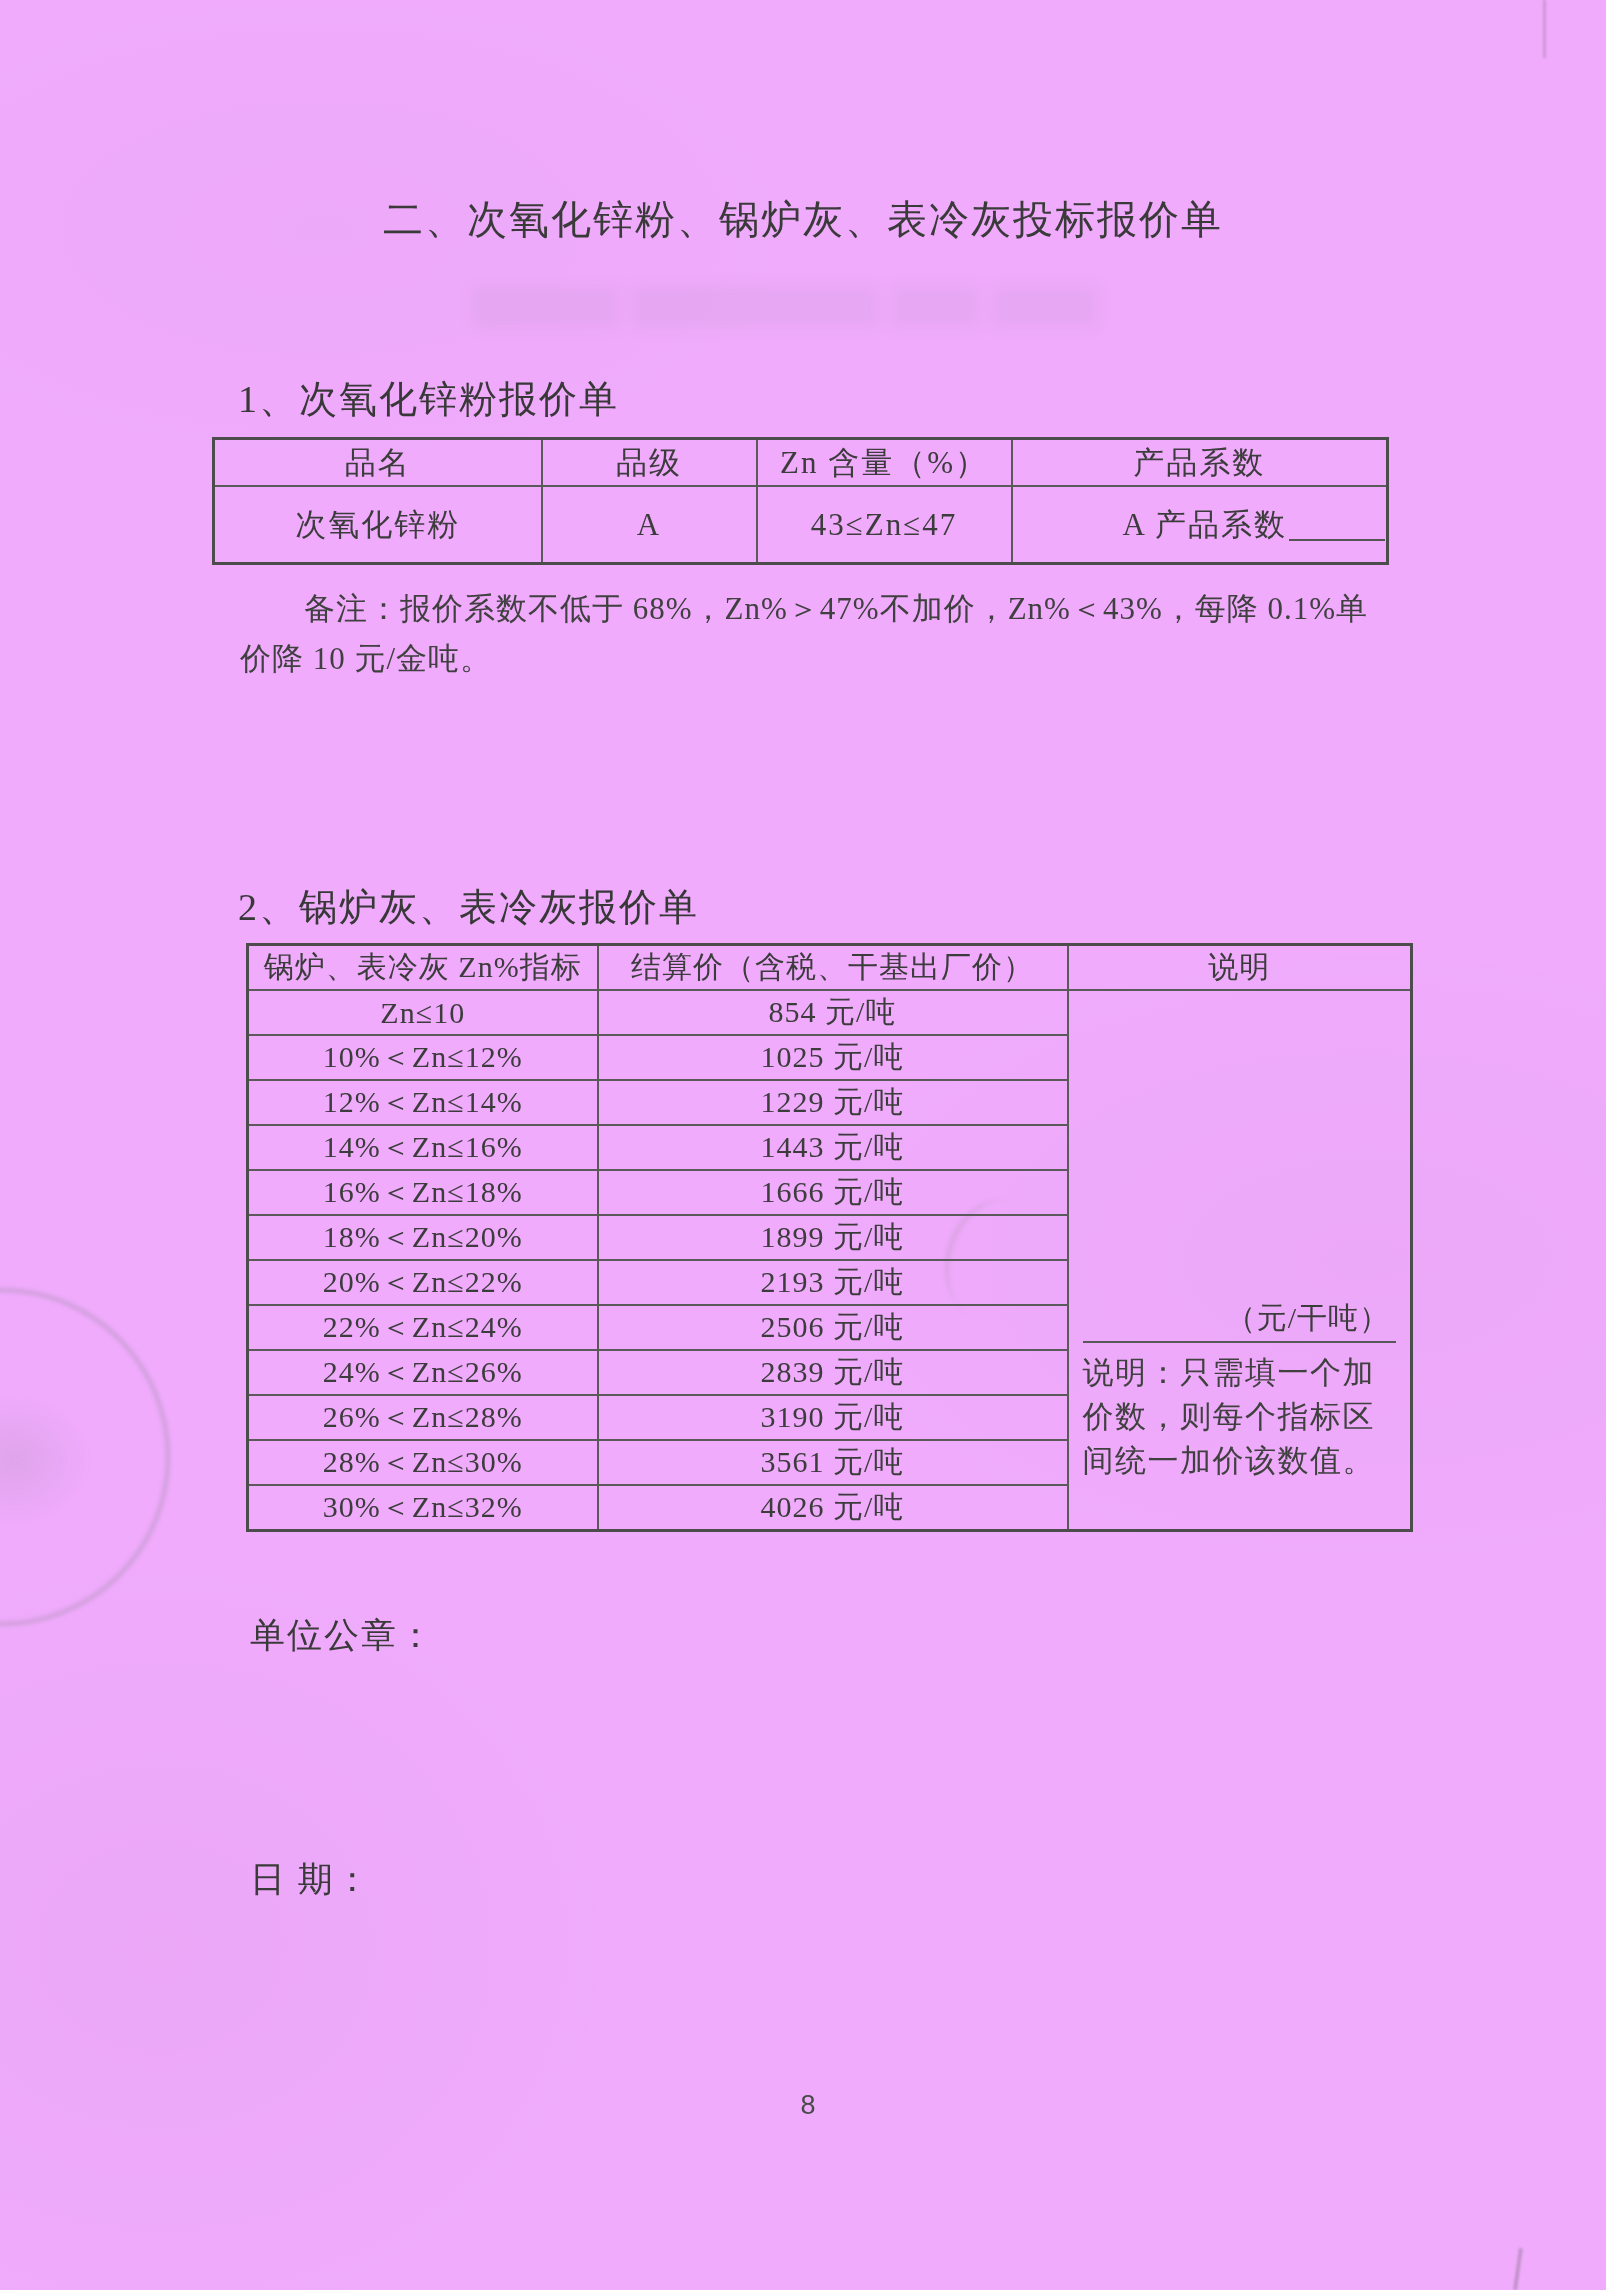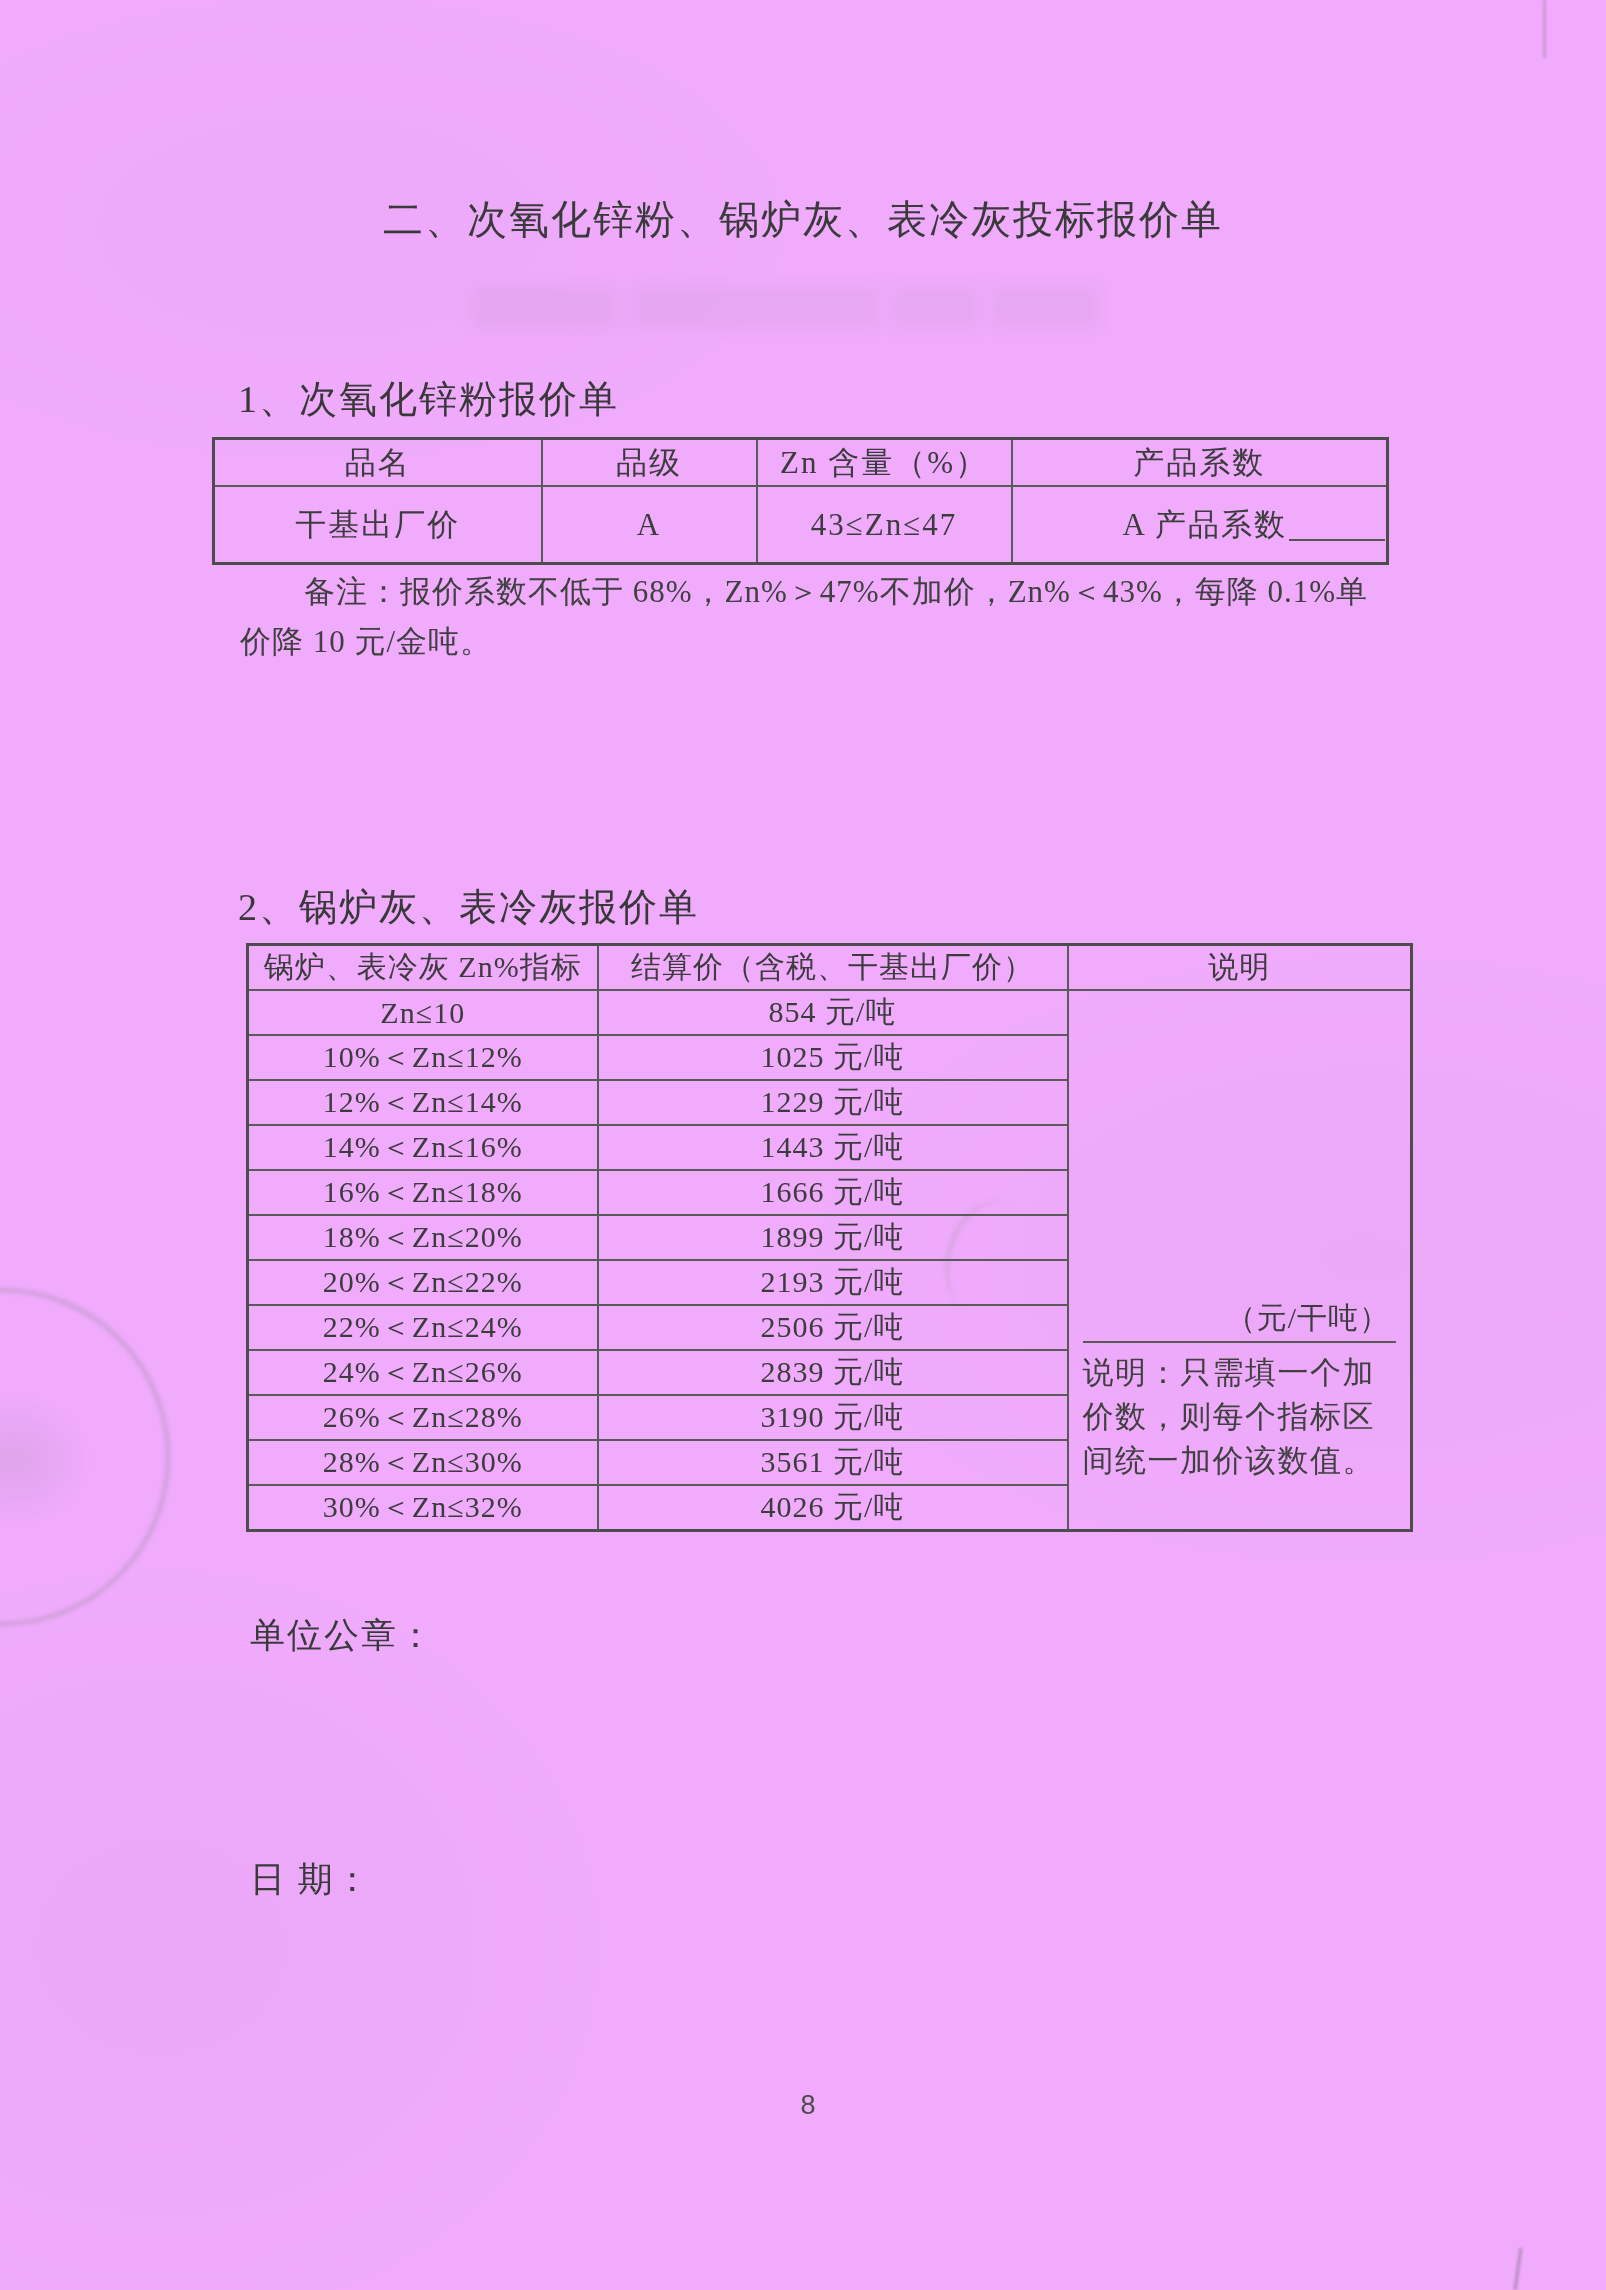--- a/index.html
+++ b/index.html
@@ -51,21 +51,21 @@
     vertical-align:middle;overflow:hidden;}
   .tbl{border:3px solid #4c4c4c;}
 
   .tbl1{left:212px;top:437px;width:1174px;}
   .tbl1 th{height:43px;font-size:31px;letter-spacing:2px;}
   .tbl1 td{height:73px;font-size:31px;letter-spacing:2px;}
   .tbl1 .coef-cell{text-align:right;padding-left:8px;}
   .blank-underline{display:inline-block;width:96px;height:34px;
     border-bottom:2.5px solid #555;vertical-align:-6px;margin-left:2px;}
 
-  .note{position:absolute;left:240px;top:567px;width:1158px;
+  .note{position:absolute;left:240px;top:584px;width:1158px;
     font-size:31px;line-height:50px;letter-spacing:1px;text-indent:64px;color:#404040;}
 
   .tbl2{left:246px;top:943px;width:1164px;}
   .tbl2 th{height:36px;font-size:30px;letter-spacing:1px;}
   .tbl2 td{height:40px;font-size:30px;letter-spacing:1px;}
   .tbl2 .remark-cell{vertical-align:bottom;padding:0 14px 46px 14px;}
   .remark-box{display:flex;flex-direction:column;}
   .blank-line{border-bottom:2.5px solid #585858;text-align:right;
     padding:0 6px 2px 0;font-size:30px;letter-spacing:1px;}
   .remark-text{margin-top:8px;text-align:left;font-size:31px;
@@ -106,21 +106,21 @@
         <col style="width:376px">
       </colgroup>
     <tbody>
         <tr>
       <th>品名</th>
       <th>品级</th>
       <th>Zn 含量（%）</th>
       <th>产品系数</th>
     </tr>
     <tr>
-      <td>干基出厂价</td>
+      <td>次氧化锌粉</td>
       <td>A</td>
       <td>43≤Zn≤47</td>
       <td class="coef-cell">
         <span>A 产品系数</span><span class="blank-underline"></span>
       </td>
     </tr>
   </tbody>
     </table>
 
   <div class="note">

